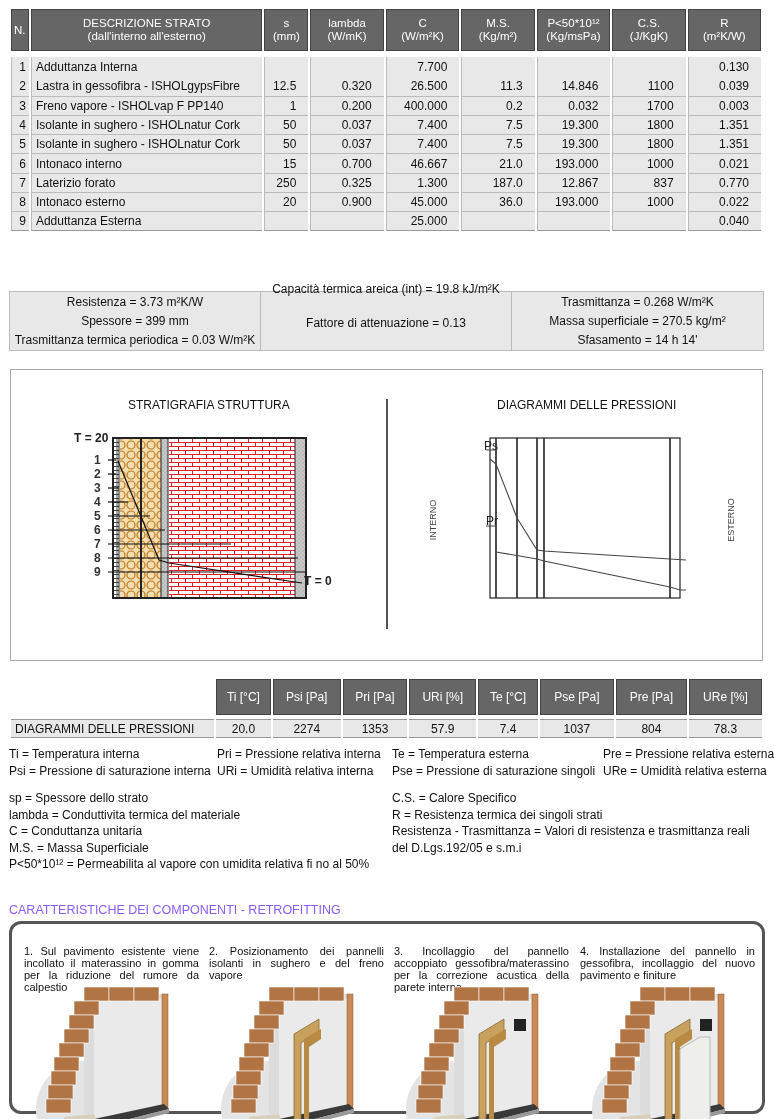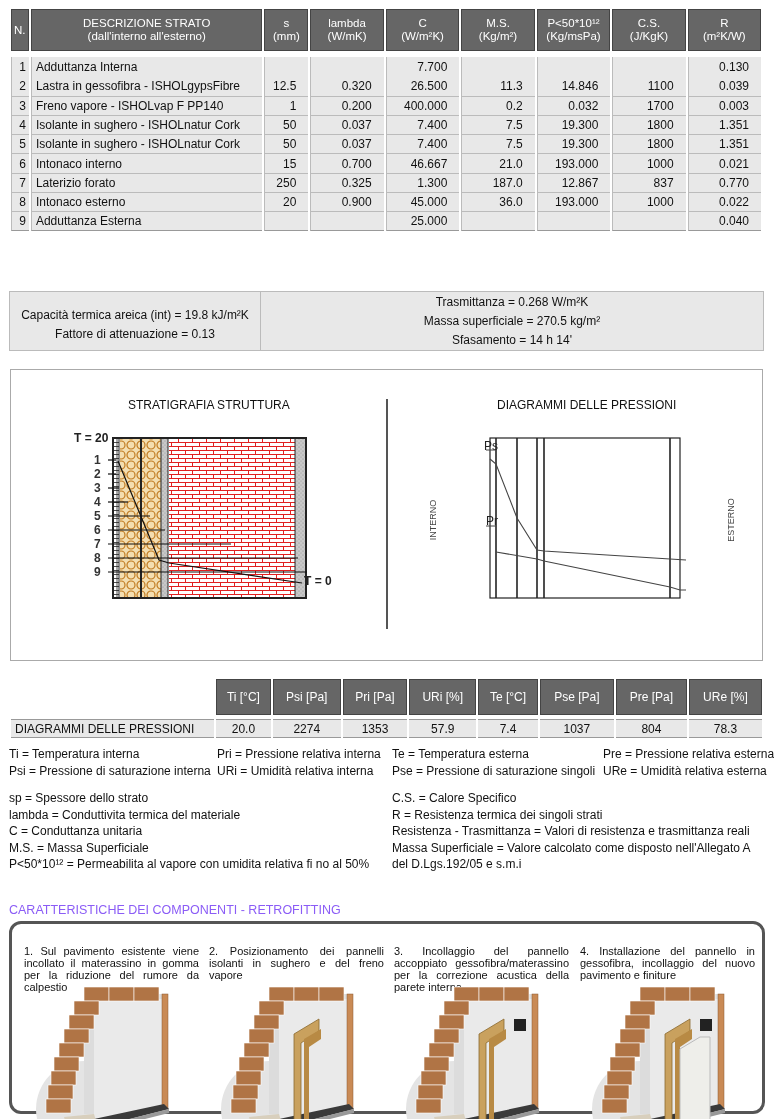--- a/index.html
+++ b/index.html
@@ -15,21 +15,21 @@
   .layers td.num { text-align: right; padding-right: 12px; }
   .layers td.idx { text-align: right; padding: 0 3px; }
   .layers tr.sep td { border-top: 1px solid #bbb; }
   .layers tr.last td { border-bottom: 1px solid #999; }
 
   
   .summary { position: absolute; left: 9px; top: 291px; width: 755px; height: 60px; display: flex; background: #e8e8e8; border: 1px solid #bbb; }
   .summary .col { flex: 1; display: flex; flex-direction: column; justify-content: center; align-items: center; font-size: 12px; line-height: 19px; border-right: 1px solid #bbb; }
   .summary .col:last-child { border-right: none; }
   .summary .col.c1 { flex: 0 0 251px; }
-  .summary .col.c2 { flex: 0 0 251px; justify-content: flex-end; padding-bottom: 6px; }
+  .summary .col.c2 { flex: 0 0 251px; justify-content: flex-end; padding-bottom: 17px; gap: 15px; }
 
   
   .panel { position: absolute; left: 10px; top: 369px; width: 753px; height: 292px; border: 1px solid #aaa; background: #fff; }
   .panel .divider { position: absolute; left: 375px; top: 29px; width: 2px; height: 230px; background: #555; }
   .panel h3 { position: absolute; font-size: 12px; font-weight: normal; }
   .vlabel { position: absolute; font-size: 9px; color: #444; transform: rotate(-90deg); transform-origin: center; }
 
   
   .press { position: absolute; left: 9px; top: 679px; width: 755px; border-collapse: separate; border-spacing: 2px 0; }
   .press th { background: #666; color: #fff; font-weight: normal; font-size: 12px; height: 36px; border: 1px solid #444; }
@@ -188,20 +188,25 @@
         <td class="num">25.000</td>
         <td class="num"></td>
         <td class="num"></td>
         <td class="num"></td>
         <td class="num">0.040</td>
       </tr>
     </tbody>
 </table>
 
 <div class="summary">
+  <div class="col c1">
+    <div>Resistenza = 3.73 m²K/W</div>
+    <div>Spessore = 399 mm</div>
+    <div>Trasmittanza termica periodica = 0.03 W/m²K</div>
+  </div>
   <div class="col c2">
     <div>Capacità termica areica (int) = 19.8 kJ/m²K</div>
     <div>Fattore di attenuazione = 0.13</div>
   </div>
   <div class="col">
     <div>Trasmittanza = 0.268 W/m²K</div>
     <div>Massa superficiale = 270.5 kg/m²</div>
     <div>Sfasamento = 14 h 14'</div>
   </div>
 </div>
@@ -341,21 +346,20 @@
   <div>sp = Spessore dello strato</div>
   <div>lambda = Conduttivita termica del materiale</div>
   <div>C = Conduttanza unitaria</div>
   <div>M.S. = Massa Superficiale</div>
   <div>P&lt;50*10¹² = Permeabilita al vapore con umidita relativa fi no al 50%</div>
 </div>
 <div class="legend" style="left:392px; top:790px;">
   <div>C.S. = Calore Specifico</div>
   <div>R = Resistenza termica dei singoli strati</div>
   <div>Resistenza - Trasmittanza = Valori di resistenza e trasmittanza reali</div>
-  <div>Massa Superficiale = Valore calcolato come disposto nell'Allegato A</div>
   <div>del D.Lgs.192/05 e s.m.i</div>
 </div>
 
 <div class="retro-title">CARATTERISTICHE DEI COMPONENTI - RETROFITTING</div>
 <div class="retro-box" id="retro-box">
     <div class="step" style="left: 12px;">
       <div>1. Sul pavimento esistente viene incollato il materassino in gomma per la riduzione del rumore da calpestio</div>
       <svg width="170" height="160" style="top:34px" viewBox="0 0 170 160">
         <circle cx="60" cy="130" r="48" fill="#e4e4e4"></circle>
         <polygon points="60,15 140,15 140,135 60,135" fill="#dcdcdc"></polygon>

